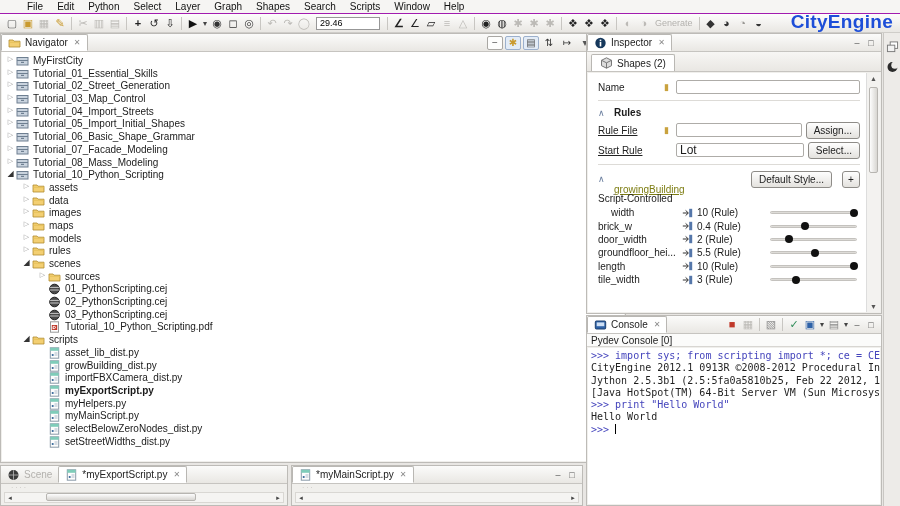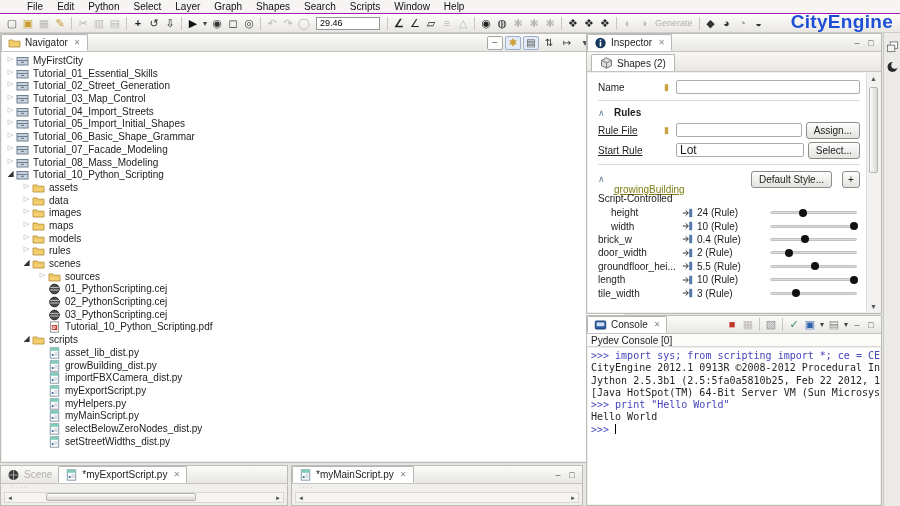--- a/index.html
+++ b/index.html
@@ -491,21 +491,21 @@
           <svg width="13" height="12" viewBox="0 0 12 12">
             <rect x="1.8" y="0.8" width="8.4" height="10.4" fill="#fdfdfd" stroke="#8a9aa8"></rect>
             <rect x="1.8" y="0.8" width="8.4" height="3" fill="#7fccb9"></rect>
             <circle cx="4.2" cy="8" r="1.1" fill="#336699"></circle>
             <line x1="6" y1="6" x2="9" y2="6" stroke="#9ab" stroke-width="0.8"></line>
             <line x1="6" y1="8" x2="9" y2="8" stroke="#9ab" stroke-width="0.8"></line>
           </svg>
         </span>
         <span class="tree-label">importFBXCamera_dist.py</span>
       </div>
-      <div class="tree-row" style="padding-left: 36px;">
+      <div class="tree-row" style="padding-left: 36px; font-weight: bold;">
         <span class="tree-arrow"></span>
         <span class="tree-icon">
           <svg width="13" height="12" viewBox="0 0 12 12">
             <rect x="1.8" y="0.8" width="8.4" height="10.4" fill="#fdfdfd" stroke="#8a9aa8"></rect>
             <rect x="1.8" y="0.8" width="8.4" height="3" fill="#7fccb9"></rect>
             <circle cx="4.2" cy="8" r="1.1" fill="#336699"></circle>
             <line x1="6" y1="6" x2="9" y2="6" stroke="#9ab" stroke-width="0.8"></line>
             <line x1="6" y1="8" x2="9" y2="8" stroke="#9ab" stroke-width="0.8"></line>
           </svg>
         </span>
@@ -621,34 +621,20 @@
     <div class="hr"></div>
     <div class="sect" style="height:20px;">
       <span class="twist">∧</span>
       <span class="olive">growingBuilding</span>
       <span style="flex:1;"></span>
       <span class="btn">Default Style...</span>
       <span class="btn plusbtn">+</span>
     </div>
     <div class="grouplabel">Script-Controlled</div>
     <div id="param-list">
-        <div class="param-row">
-          <span class="p-name ind">height</span>
-          <span class="p-icon">
-            <svg width="11" height="10" viewBox="0 0 11 10">
-              <rect x="7.2" y="0.8" width="3" height="8.4" fill="#5577aa"></rect>
-              <path d="M0.8 5 H6 M3.6 2.4 L6.4 5 L3.6 7.6" fill="none" stroke="#333" stroke-width="1"></path>
-            </svg>
-          </span>
-          <span class="p-val">24 (Rule)</span>
-          <span class="p-slider">
-            <span class="p-track"></span>
-            <span class="p-thumb" style="left: 38%;"></span>
-          </span>
-        </div>
         <div class="param-row">
           <span class="p-name ind">width</span>
           <span class="p-icon">
             <svg width="11" height="10" viewBox="0 0 11 10">
               <rect x="7.2" y="0.8" width="3" height="8.4" fill="#5577aa"></rect>
               <path d="M0.8 5 H6 M3.6 2.4 L6.4 5 L3.6 7.6" fill="none" stroke="#333" stroke-width="1"></path>
             </svg>
           </span>
           <span class="p-val">10 (Rule)</span>
           <span class="p-slider">

